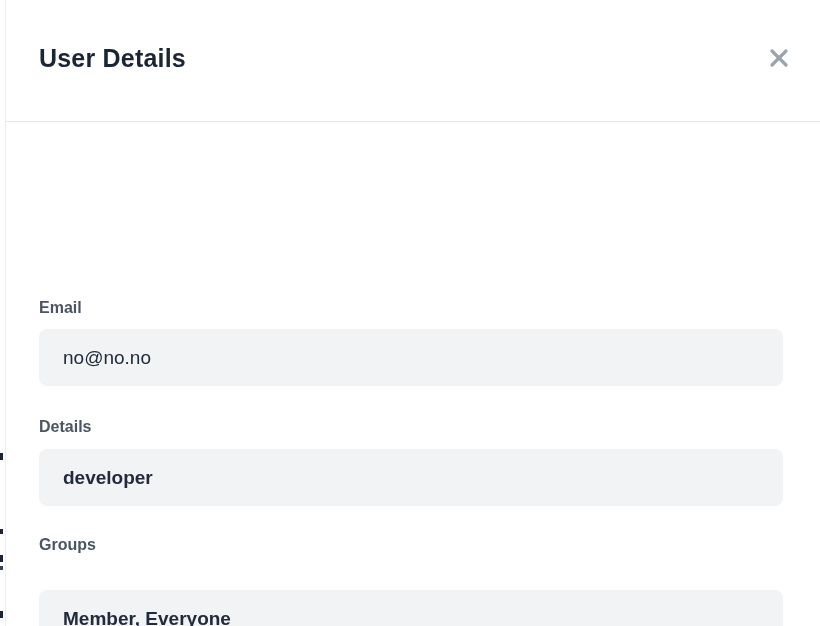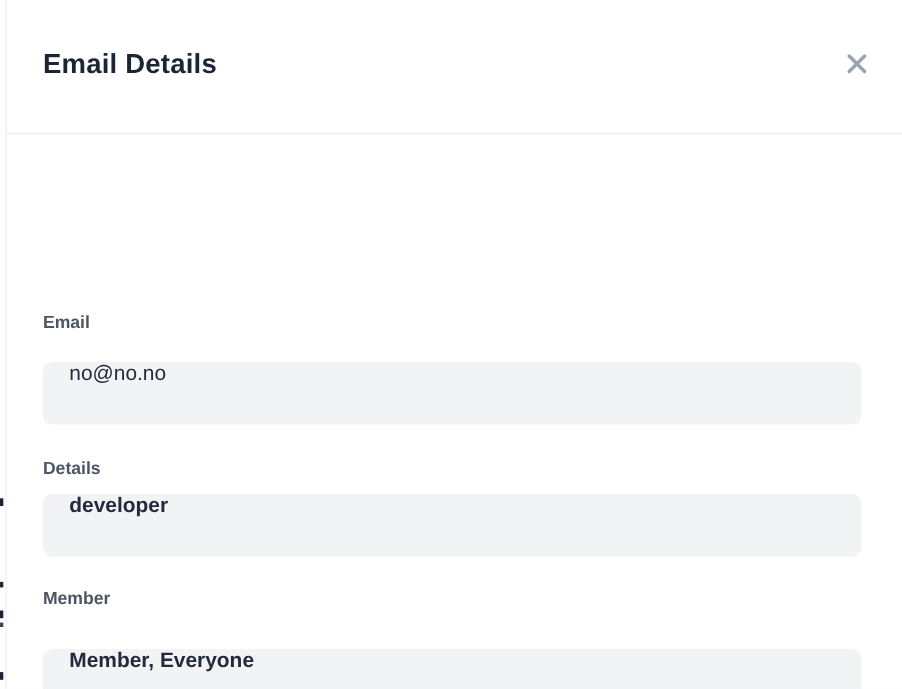--- a/index.html
+++ b/index.html
@@ -52,31 +52,31 @@
 
   .modal-body { position: relative; }
 
   .field-label {
     position: absolute;
     left: 33px;
     font-size: 16px;
     font-weight: 700;
     color: var(--label, #4b5563);
   }
-  .label-email   { top: 163px; }
+  .label-email   { top: 177px; }
   .label-license { top: 296px; }
   .label-groups  { top: 414px; }
 
   .field-box {
     position: absolute;
     left: 33px;
     width: 744px; height: 57px;
     background: var(--field-bg, #f2f3f5);
     border-radius: 8px;
-    display: flex; align-items: flex-start;
+    display: flex; align-items: center;
     padding-left: 24px;
     font-size: 19px;
     color: var(--value, #222b3c);
   }
 
   .field-email   { top: 207px; }
   .field-license { top: 327px; font-weight: bold; }
   .field-groups  { top: 468px; font-weight: bold; }
   .btn-icon { display: flex; align-items: center; }
 </style>
@@ -85,21 +85,21 @@
 
 <div class="bg-fragment frag-1"></div>
 <div class="bg-fragment frag-2"></div>
 <div class="bg-fragment frag-3"></div>
 <div class="bg-fragment frag-4"></div>
 <div class="bg-fragment frag-5"></div>
 
 <div class="modal">
 
   <div class="modal-header">
-    <h1 class="modal-title">Email Details</h1>
+    <h1 class="modal-title">User Details</h1>
 
     <button class="close-btn">
       <span class="btn-icon">
         <svg width="24" height="24" viewBox="0 0 24 24">
           <line x1="5" y1="5" x2="19" y2="19" stroke="#9ba3ad" stroke-width="3.2" stroke-linecap="round"></line>
           <line x1="19" y1="5" x2="5" y2="19" stroke="#9ba3ad" stroke-width="3.2" stroke-linecap="round"></line>
         </svg>
       </span>
     </button>
   </div>
@@ -109,19 +109,19 @@
     <div class="field-label label-email">Email</div>
     <div class="field-box field-email">
       <span>no@no.no</span>
     </div>
 
     <div class="field-label label-license">Details</div>
     <div class="field-box field-license">
       <span>developer</span>
     </div>
 
-    <div class="field-label label-groups">Member</div>
+    <div class="field-label label-groups">Groups</div>
     <div class="field-box field-groups">
       <span>Member, Everyone</span>
     </div>
 
   </div>
 </div>
 
 </body></html>

